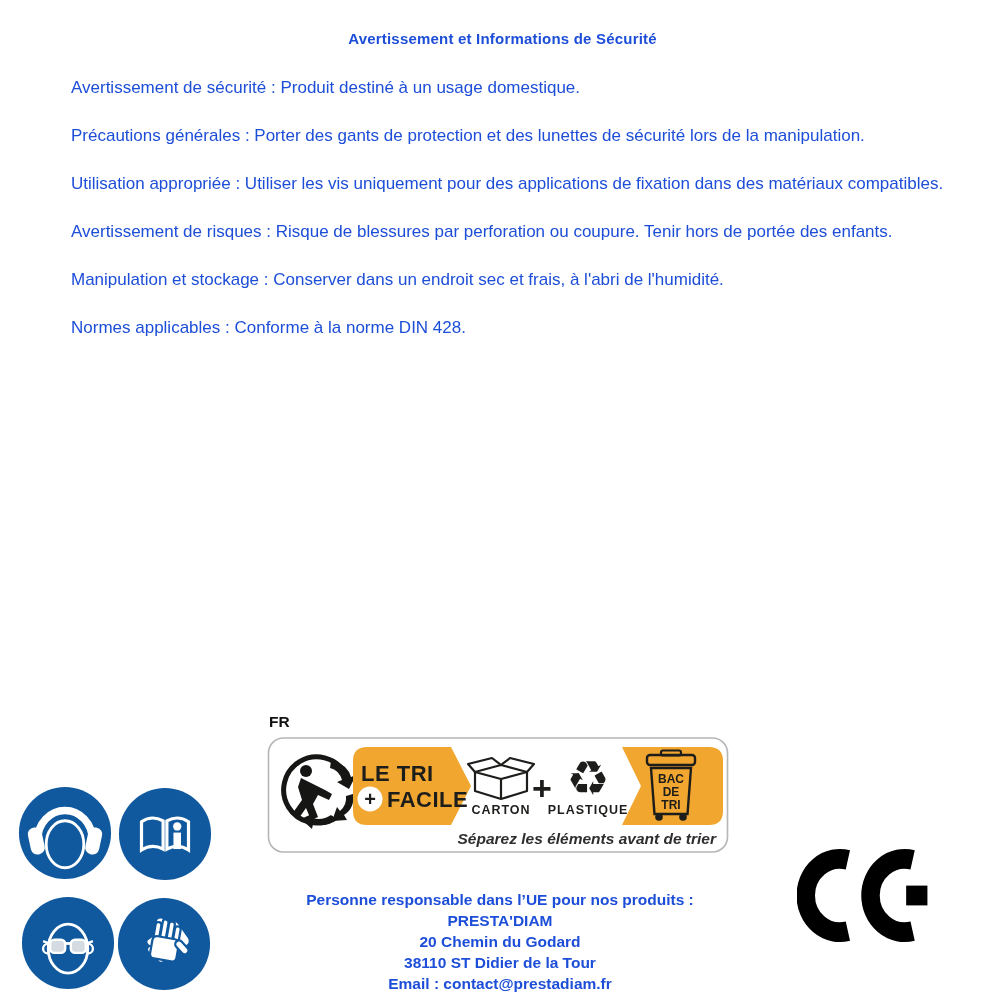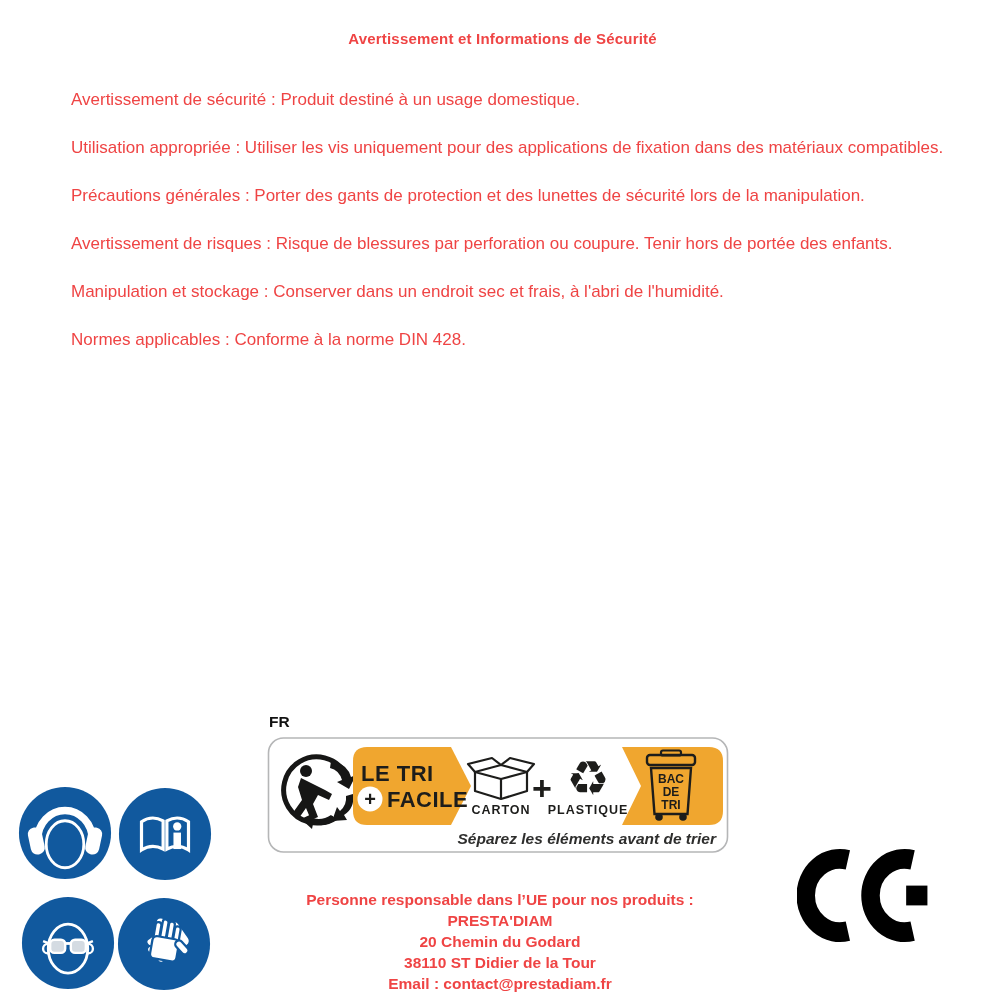--- a/index.html
+++ b/index.html
@@ -1,25 +1,25 @@
 <!DOCTYPE html>
 <html><head>
 <meta charset="utf-8">
 <style>
   html,body{margin:0;padding:0;background:#ffffff;}
   .page{
     position:relative;width:1005px;height:1005px;background:#ffffff;overflow:hidden;
-    font-family:"Liberation Sans",sans-serif;color:#ef4444;
+    font-family:"Liberation Sans",sans-serif;color:#1d4ed8;
   }
   .title{
     position:absolute;top:30px;left:0;width:100%;text-align:center;
     font-size:15px;font-weight:700;letter-spacing:.2px;
   }
   .body-text{
-    position:absolute;left:71px;top:88px;width:900px;
+    position:absolute;left:71px;top:76px;width:900px;
     font-size:17px;line-height:24px;
   }
   .body-text p{margin:0 0 24px 0;}
   .ppe{position:absolute;left:18px;top:786px;width:205px;height:210px;}
   .ppe svg{position:absolute;display:block;}
   .ppe .i1{left:0;top:0;}
   .ppe .i2{left:100px;top:1px;}
   .ppe .i3{left:3px;top:110px;}
   .ppe .i4{left:99px;top:111px;}
   .infotri{position:absolute;left:265px;top:710px;width:470px;height:150px;}
@@ -31,22 +31,22 @@
 </style>
 </head>
 <body>
 
 <div class="page">
 
   <div class="title">Avertissement et Informations de Sécurité</div>
 
   <div class="body-text">
     <p>Avertissement de sécurité : Produit destiné à un usage domestique.</p>
+    <p>Précautions générales : Porter des gants de protection et des lunettes de sécurité lors de la manipulation.</p>
     <p>Utilisation appropriée : Utiliser les vis uniquement pour des applications de fixation dans des matériaux compatibles.</p>
-    <p>Précautions générales : Porter des gants de protection et des lunettes de sécurité lors de la manipulation.</p>
     <p>Avertissement de risques : Risque de blessures par perforation ou coupure. Tenir hors de portée des enfants.</p>
     <p>Manipulation et stockage : Conserver dans un endroit sec et frais, à l'abri de l'humidité.</p>
     <p>Normes applicables : Conforme à la norme DIN 428.</p>
   </div>
 
   <div class="ppe">
 
     <svg class="i1" width="94" height="94" viewBox="0 0 100 100">
       <circle cx="50" cy="50" r="49" fill="#11599E"></circle>
       <path d="M 21 57 A 29 31 0 1 1 79 57" fill="none" stroke="#fff" stroke-width="8"></path>

